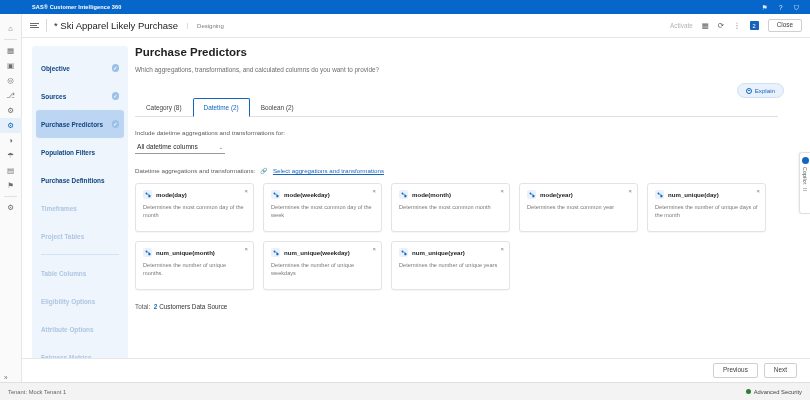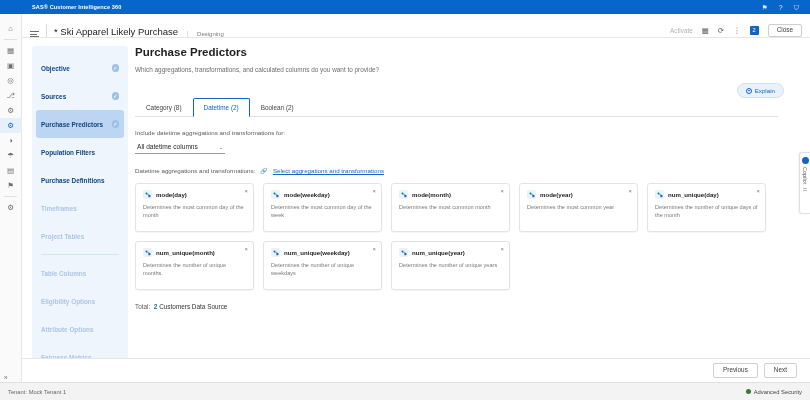--- a/index.html
+++ b/index.html
@@ -21,21 +21,21 @@
     color: #ffffff; font-size: 5.6px; font-weight: bold;
     letter-spacing: .1px; margin-left: 32px; white-space: nowrap;
   }
   .topbar-right { margin-left: auto; display: flex; align-items: center; gap: 11px; margin-right: 11px; }
   .topbar-ic { color: #dce9f8; font-size: 7px; line-height: 1; cursor: pointer; }
 
   
   .apphdr {
     position: absolute; top: 14px; left: 22px; width: 788px; height: 24px;
     background: #ffffff; border-bottom: 1px solid #e6e6e6;
-    display: flex; align-items: flex-end; padding: 0 8px 0 8px;
+    display: flex; align-items: center; padding: 0 8px 0 8px;
   }
   .hamb { width: 9px; display: flex; flex-direction: column; gap: 1.4px; cursor: pointer; }
   .hamb i { display: block; height: 1px; background: #6b6b6b; }
   .hamb i:nth-child(1) { width: 9px; }
   .hamb i:nth-child(2) { width: 7px; }
   .hamb i:nth-child(3) { width: 9px; }
   .vsep { width: 1px; height: 13px; background: #d8d8d8; margin: 0 7px; }
   .doc-title { font-size: 9.5px; color: #222; white-space: nowrap; }
   .doc-state { font-size: 6px; color: #7b7b7b; margin-left: 9px; padding-left: 9px;
                border-left: 1px solid #dcdcdc; }

